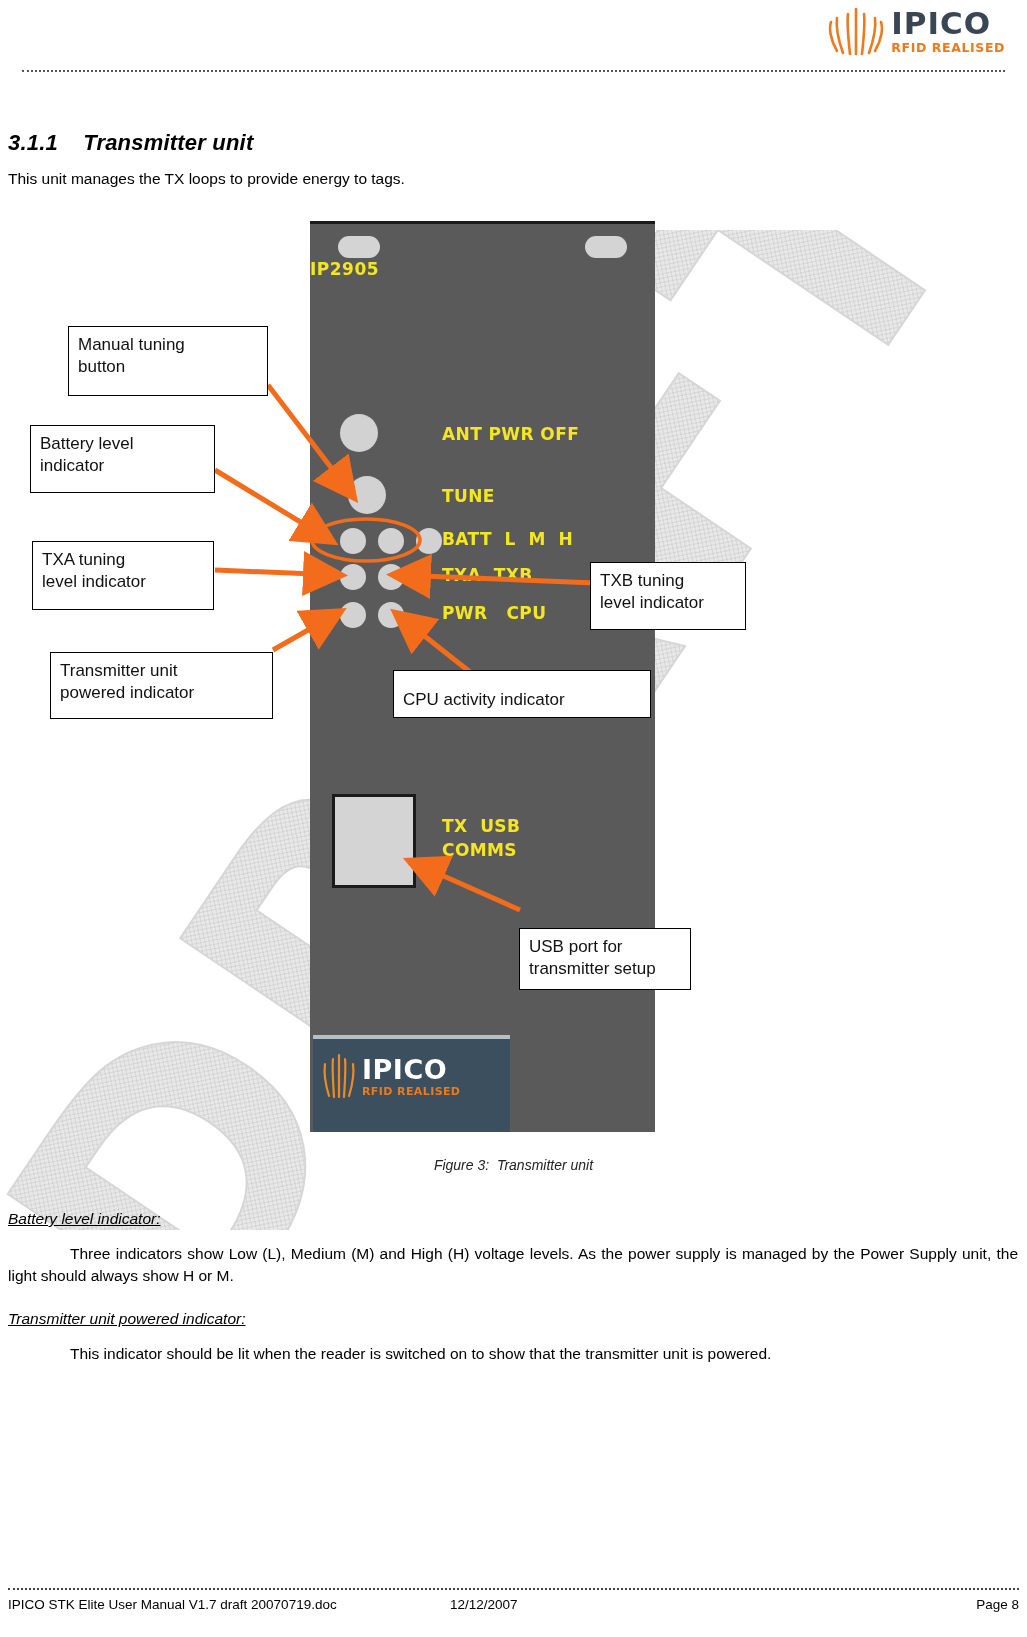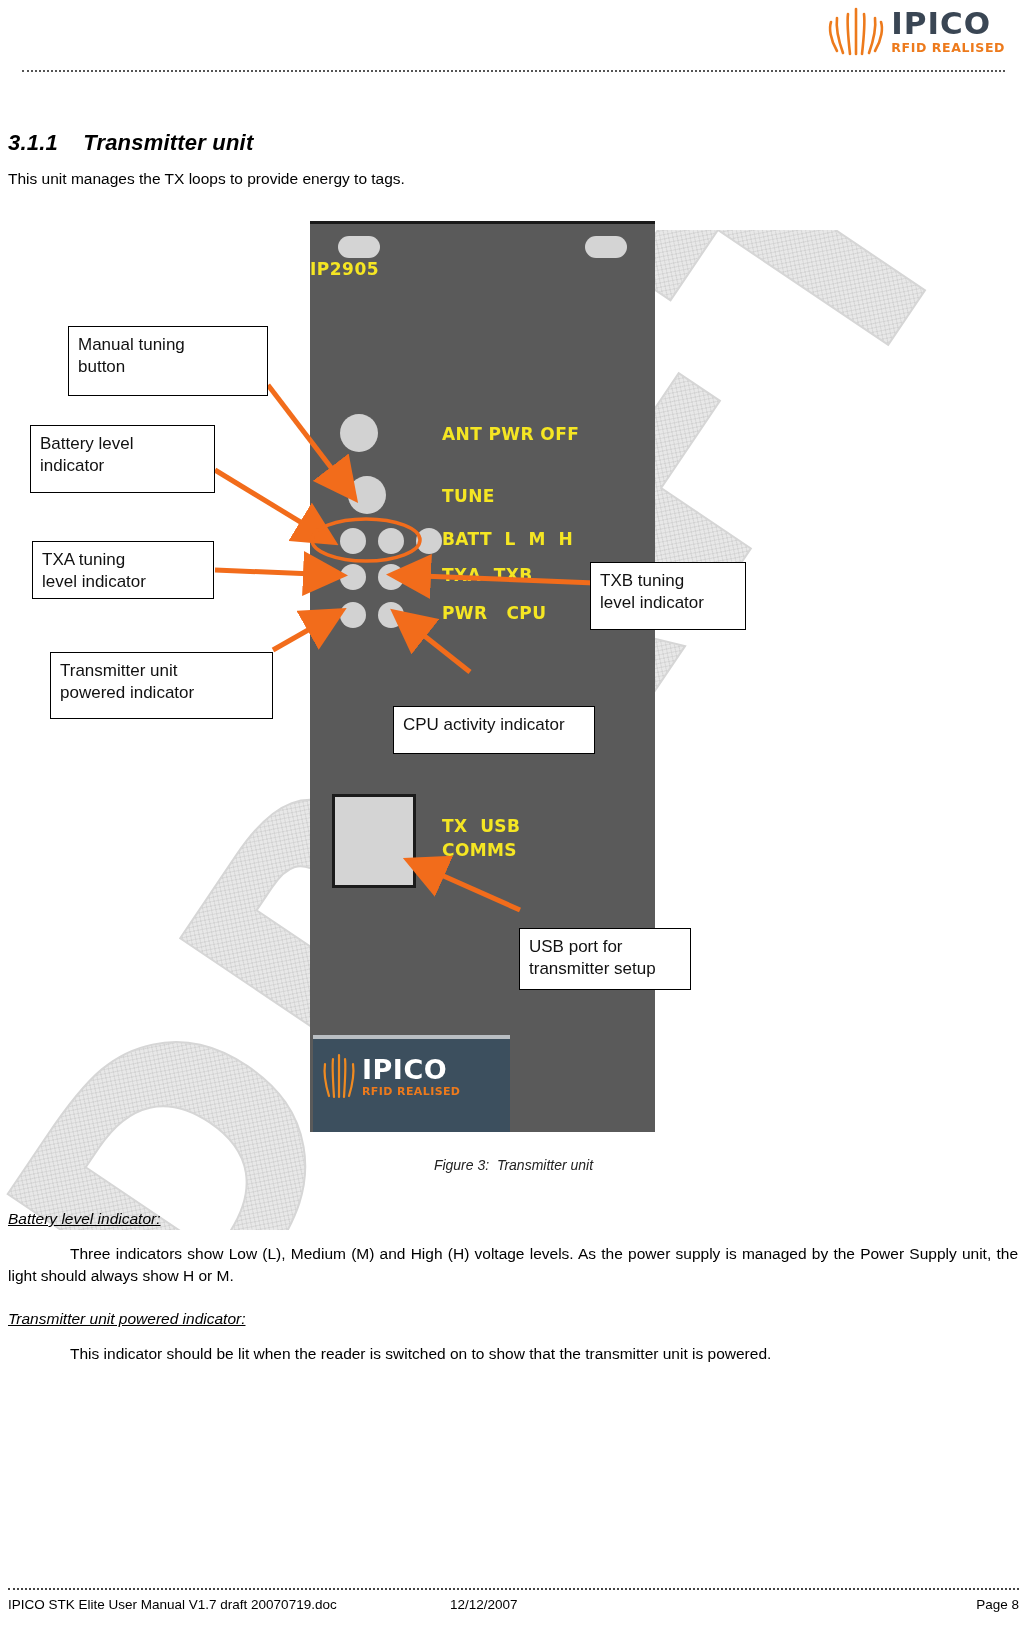--- a/index.html
+++ b/index.html
@@ -262,36 +262,36 @@
 <div class="callout" style="left:68px;  top:326px; width:200px; height:70px;">
   <span style="white-space:pre-line">Manual tuning
 button</span>
 </div>
 
 <div class="callout" style="left:30px;  top:425px; width:185px; height:68px;">
   <span style="white-space:pre-line">Battery level
 indicator</span>
 </div>
 
-<div class="callout" style="left:32px;  top:541px; width:182px; height:58px;">
+<div class="callout" style="left:32px;  top:541px; width:182px; height:69px;">
   <span style="white-space:pre-line">TXA tuning
 level indicator</span>
 </div>
 
 <div class="callout" style="left:50px;  top:652px; width:223px; height:67px;">
   <span style="white-space:pre-line">Transmitter unit
 powered indicator</span>
 </div>
 
 <div class="callout" style="left:590px; top:562px; width:156px; height:68px;">
   <span style="white-space:pre-line">TXB tuning
 level indicator</span>
 </div>
 
-<div class="callout" style="left:393px; top:706px; width:202px; height:48px; display:flex; align-items:flex-start;">
+<div class="callout" style="left:393px; top:670px; width:258px; height:48px; display:flex; align-items:flex-end;">
   <span style="white-space:pre-line">CPU activity indicator</span>
 </div>
 
 <div class="callout" style="left:519px; top:928px; width:172px; height:62px;">
   <span style="white-space:pre-line">USB port for
 transmitter setup</span>
 </div>
 
 <div id="caption">Figure 3:  Transmitter unit</div>
 

